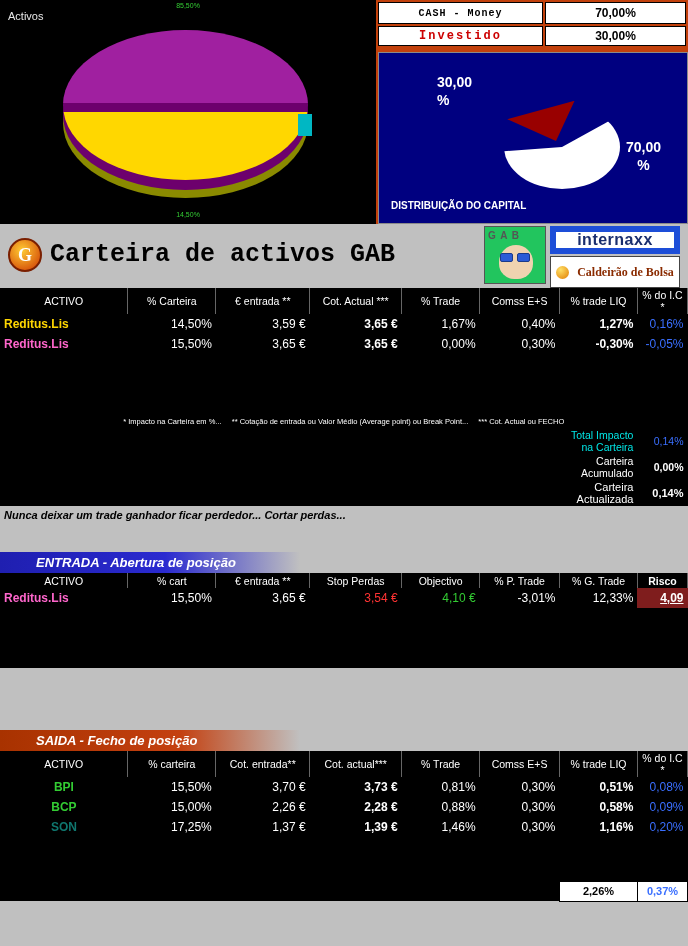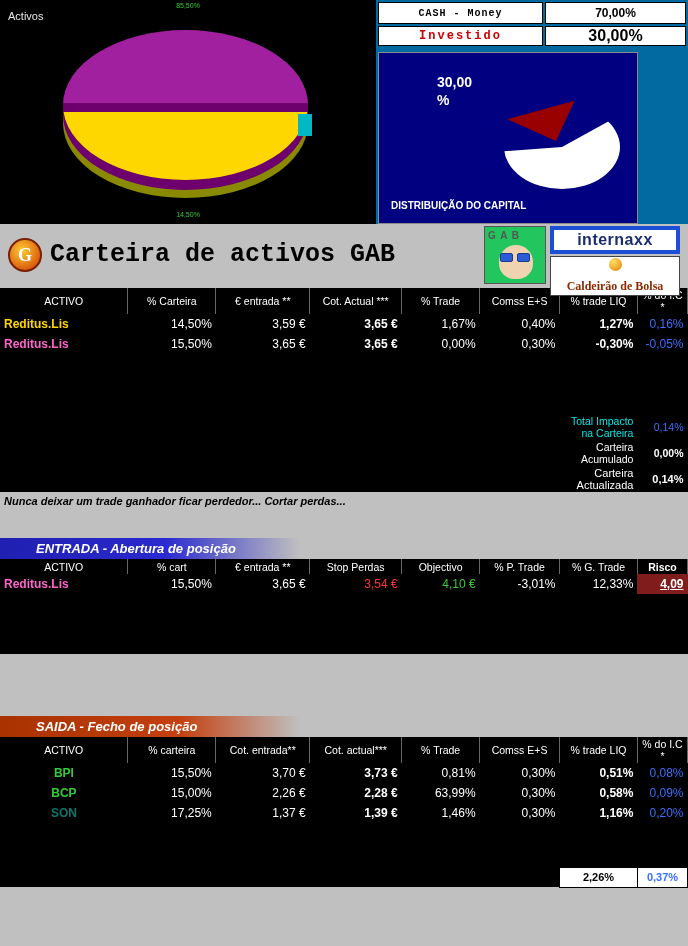--- a/index.html
+++ b/index.html
@@ -10,21 +10,21 @@
     font-family: "Liberation Sans", sans-serif;
     font-size: 11px;
     color: #000;
     position: relative;
     overflow: hidden;
   }
   
   .top {
     position: relative;
     width: 688px; height: 224px;
-    background: #0369a1;
+    background: #c2410c;
   }
   .pie-left {
     position: absolute; left: 0; top: 0;
     width: 376px; height: 224px;
     background: #000;
   }
   .pie-left .label-activos {
     position: absolute; left: 8px; top: 10px;
     color: #e8e8e8; font-size: 11px;
   }
@@ -53,21 +53,21 @@
     position:absolute; left: 0; top: 8px; width: 245px; height: 150px;
     border-radius: 50%;
     background: linear-gradient(to bottom, #a020a0 0%, #a020a0 49%, #6d006d 49%, #6d006d 55%, #ffd700 55%, #ffd700 100%);
   }
   .pie3d .tiny-slice {
     position:absolute; right: -4px; top: 92px; width: 14px; height: 22px;
     background: #00b7c3;
   }
   .pie-right {
     position: absolute; left: 378px; top: 52px;
-    width: 260px; height: 172px;
+    width: 310px; height: 172px;
     background: #000080;
     border: 1px solid #8a8a8a;
   }
   .pie-right .txt30 {
     position:absolute; left: 58px; top: 20px; color:#fff; font-size: 14px; font-weight: bold; line-height: 1.3;
   }
   .pie-right .txt70 {
     position:absolute; right: 26px; top: 85px; color:#fff; font-size: 14px; font-weight: bold; line-height:1.3; text-align:center;
   }
   .pie-right .caption {
@@ -89,21 +89,21 @@
     position:absolute; background: #fff;
     border: 1px solid #000;
     display:flex; align-items:center; justify-content:center;
     font-weight: bold;
   }
   .cash-lbl { left: 378px; top: 2px; width: 165px; height: 22px;
     font-family:"Liberation Mono", monospace; font-size: 10px; letter-spacing:1px; color:#000; }
   .cash-val { left: 545px; top: 2px; width: 141px; height: 22px; font-size: 12px; }
   .inv-lbl  { left: 378px; top: 26px; width: 165px; height: 20px;
     font-family:"Liberation Mono", monospace; font-size: 12px; letter-spacing:2px; color:#cc0000; }
-  .inv-val  { left: 545px; top: 26px; width: 141px; height: 20px; font-size: 16px; }
+  .inv-val  { left: 545px; top: 26px; width: 141px; height: 20px; font-size: 12px; }
 
   
   .titleband {
     position: relative; width: 688px; height: 64px; background:#c0c0c0;
   }
   .logo-badge {
     position:absolute; left: 8px; top: 14px; width: 34px; height: 34px;
     border-radius: 50%; background: radial-gradient(circle at 40% 35%, #ffcc33, #cc3300);
     border: 2px solid #7a1f00;
     display:flex; align-items:center; justify-content:center;
@@ -111,31 +111,30 @@
     font-family:"Liberation Serif", serif;
   }
   .maintitle {
     position:absolute; left: 50px; top: 16px;
     font-family:"Liberation Mono", monospace;
     font-size: 25px; font-weight: bold; color: #000;
     letter-spacing: 0px;
   }
   .brandbox {
     position:absolute; right: 8px; top: 2px; width: 130px; height: 28px;
-    background:#ffffff; border:4px solid #1d4ed8;
+    background:#ffffff; border:6px solid #1d4ed8;
     display:flex; align-items:center; justify-content:center;
     font-size: 16px; font-weight:bold; color:#1a2e6e; letter-spacing:.5px;
   }
   .brandbox2 {
-    position:absolute; right: 8px; top: 32px; width: 130px; height: 40px;
+    position:absolute; right: 8px; top: 32px; width: 130px; height: 32px;
     background:#ffffff; border:1px solid #444;
     display:flex; align-items:center; justify-content:center; gap:8px;
     font-size: 12px; font-weight:bold; color:#8a2b00;
     font-family:"Liberation Serif", serif;
-    flex-direction:column;
   }
   .brandbox2 .ball { width:13px;height:13px;border-radius:50%;
      background: radial-gradient(circle at 35% 30%, #ffe066, #e07b00); display:inline-block;}
   .gabpic {
     position:absolute; right: 142px; top: 2px; width: 62px; height: 58px;
     background:#22c55e; border:1px solid #555; overflow:hidden;
   }
   .gabpic .gabtxt{ position:absolute; left:3px; top:3px; font-size:10px; font-weight:bold; color:#555;
      letter-spacing:1px;}
   .gabpic .face{ position:absolute; left: 14px; top: 18px; width: 34px; height: 34px;
@@ -268,20 +267,27 @@
     <td class="num bold">3,65 €</td>
     <td class="num">0,00%</td>
     <td class="num">0,30%</td>
     <td class="num bold">-0,30%</td>
     <td class="num blue">-0,05%</td>
   </tr>
   <tr>
     <td class="blackpanel" colspan="8" style="height:60px"></td>
   </tr>
   <tr>
+    <td class="blackpanel footnote" colspan="8" style="height:14px">
+      <span>* Impacto na Carteira  em %...</span>
+      <span style="margin-left:8px">** Cotação de entrada ou Valor Médio (Average point) ou Break Point...</span>
+      <span style="margin-left:8px">*** Cot. Actual ou FECHO</span>
+    </td>
+  </tr>
+  <tr>
     <td class="blackpanel" colspan="6" style="height:15px"></td>
     <td class="blackpanel cyan" style="text-align:right;font-size:10.5px">Total Impacto na Carteira</td>
     <td class="blackpanel blue num" style="font-size:10.5px">0,14%</td>
   </tr>
   <tr>
     <td class="blackpanel" colspan="6" style="height:15px"></td>
     <td class="blackpanel white" style="text-align:right;font-size:10.5px">Carteira Acumulado</td>
     <td class="blackpanel white num bold" style="font-size:10.5px">0,00%</td>
   </tr>
   <tr>
@@ -350,21 +356,21 @@
     <td class="num">0,81%</td>
     <td class="num">0,30%</td>
     <td class="num bold">0,51%</td>
     <td class="num blue">0,08%</td>
   </tr>
   <tr class="row blackpanel">
     <td class="asset ctr" style="color:#33cc33">BCP</td>
     <td class="num">15,00%</td>
     <td class="num">2,26 €</td>
     <td class="num bold">2,28 €</td>
-    <td class="num">63,99%</td>
+    <td class="num">0,88%</td>
     <td class="num">0,30%</td>
     <td class="num bold">0,58%</td>
     <td class="num blue">0,09%</td>
   </tr>
   <tr class="row blackpanel">
     <td class="asset ctr" style="color:#0f766e">SON</td>
     <td class="num">17,25%</td>
     <td class="num">1,37 €</td>
     <td class="num bold">1,39 €</td>
     <td class="num">1,46%</td>

